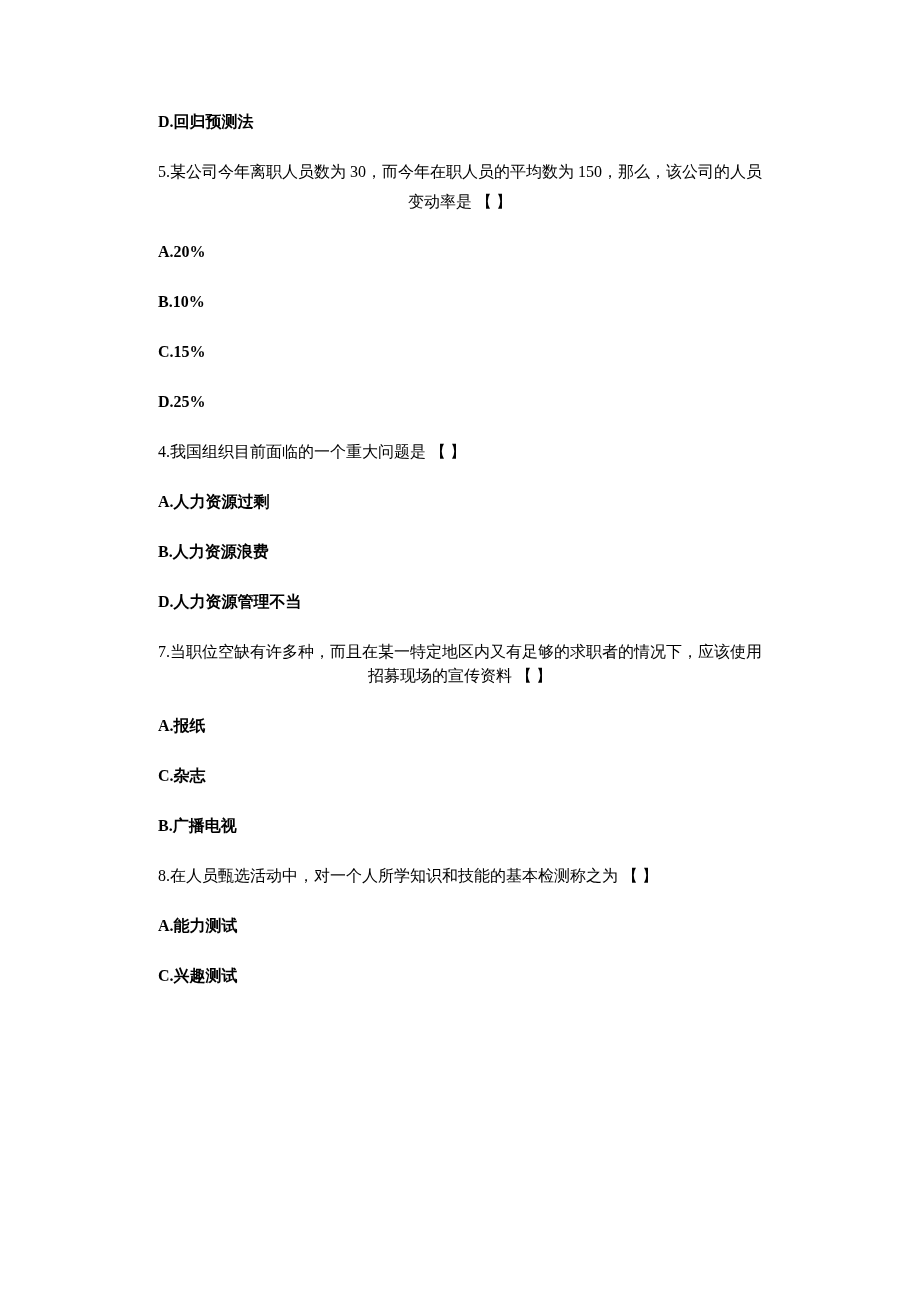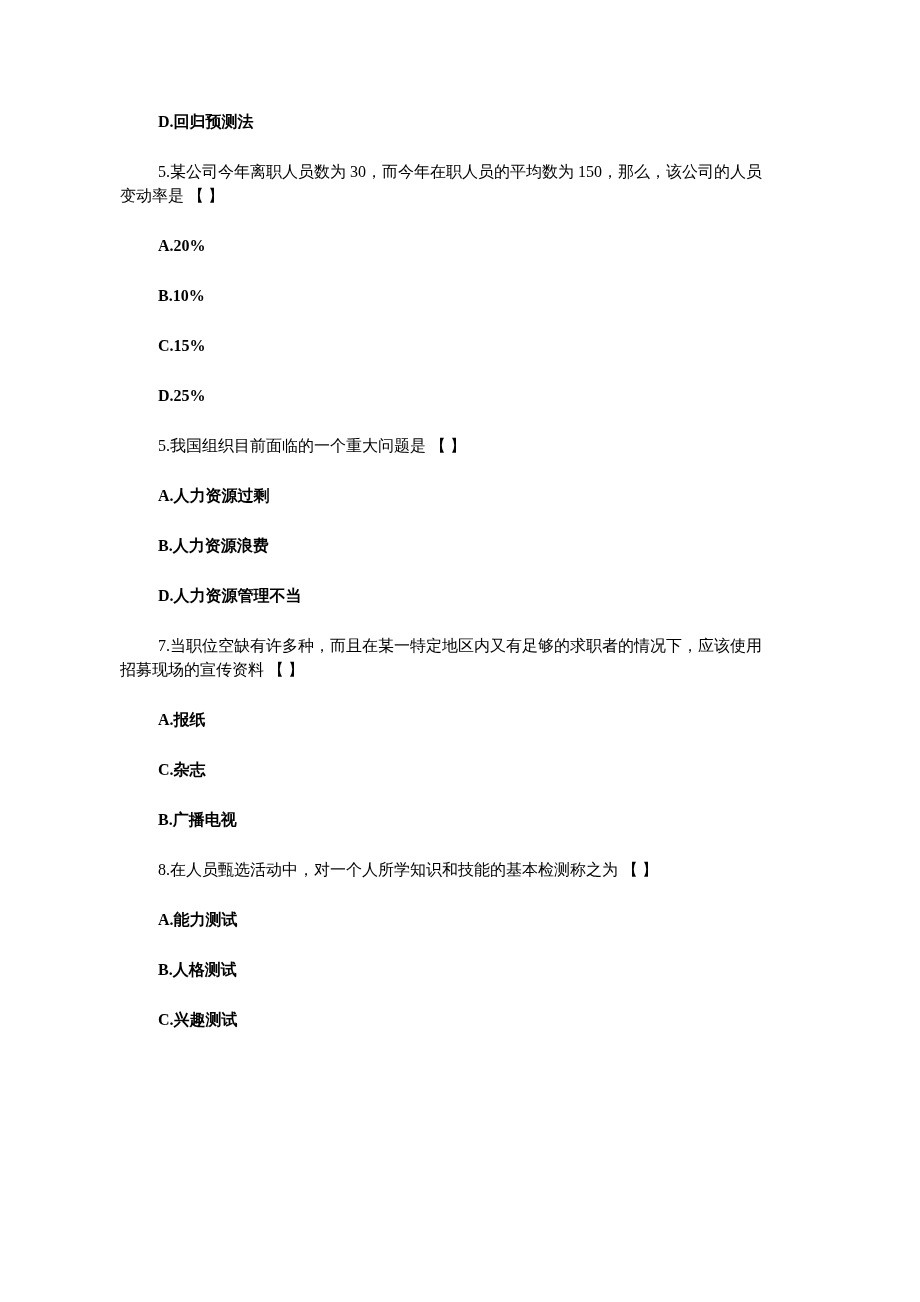--- a/index.html
+++ b/index.html
@@ -26,53 +26,53 @@
     .option {
       margin-left: 38px;
       margin-bottom: 26px;
       font-weight: bold;
     }
     .stem {
       text-indent: 38px;
     }
     .stem-cont {
       text-indent: 0;
+      text-align: center;
     }
   </style>
 </head>
 <body>
 
 <div class="content">
 
   <div class="option">D.回归预测法</div>
 
   <div>
-    <div class="para stem" style="margin-bottom:0;">5.某公司今年离职人员数为 30，而今年在职人员的平均数为 150，那么，该公司的人员</div>
+    <div class="para stem" style="margin-bottom:6px;">5.某公司今年离职人员数为 30，而今年在职人员的平均数为 150，那么，该公司的人员</div>
     <div class="para stem-cont">变动率是 【 】</div>
     <div class="option">A.20%</div>
     <div class="option">B.10%</div>
     <div class="option">C.15%</div>
     <div class="option">D.25%</div>
   </div>
 
   <div>
-    <div class="para stem">5.我国组织目前面临的一个重大问题是 【 】</div>
+    <div class="para stem">4.我国组织目前面临的一个重大问题是 【 】</div>
     <div class="option">A.人力资源过剩</div>
     <div class="option">B.人力资源浪费</div>
     <div class="option">D.人力资源管理不当</div>
   </div>
 
   <div>
     <div class="para stem" style="margin-bottom:0;">7.当职位空缺有许多种，而且在某一特定地区内又有足够的求职者的情况下，应该使用</div>
     <div class="para stem-cont">招募现场的宣传资料 【 】</div>
     <div class="option">A.报纸</div>
     <div class="option">C.杂志</div>
     <div class="option">B.广播电视</div>
   </div>
 
   <div>
     <div class="para stem">8.在人员甄选活动中，对一个人所学知识和技能的基本检测称之为 【 】</div>
     <div class="option">A.能力测试</div>
-    <div class="option">B.人格测试</div>
     <div class="option">C.兴趣测试</div>
   </div>
 
 </div>
 
 </body></html>

